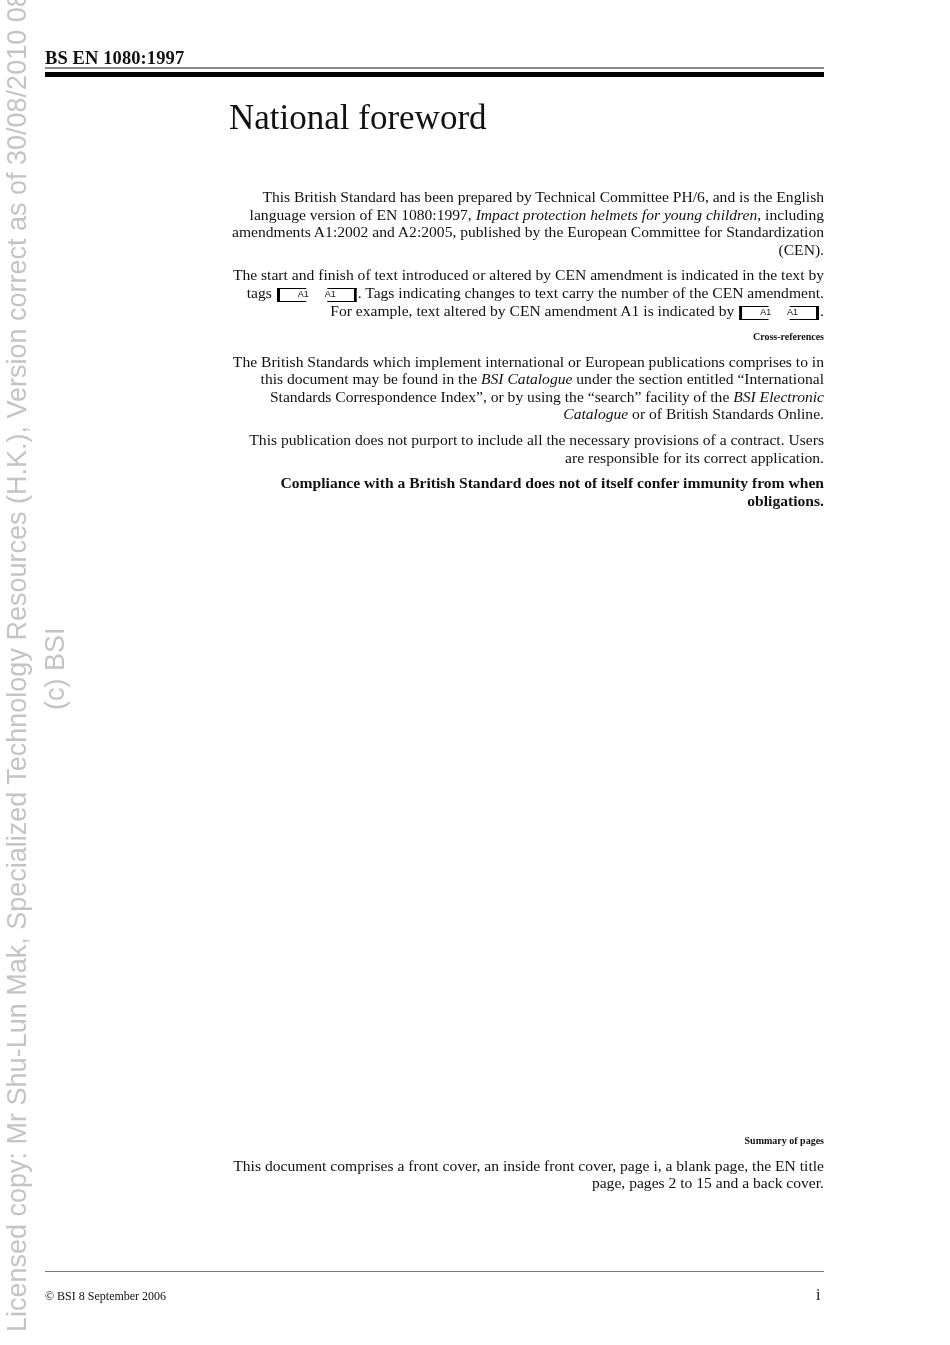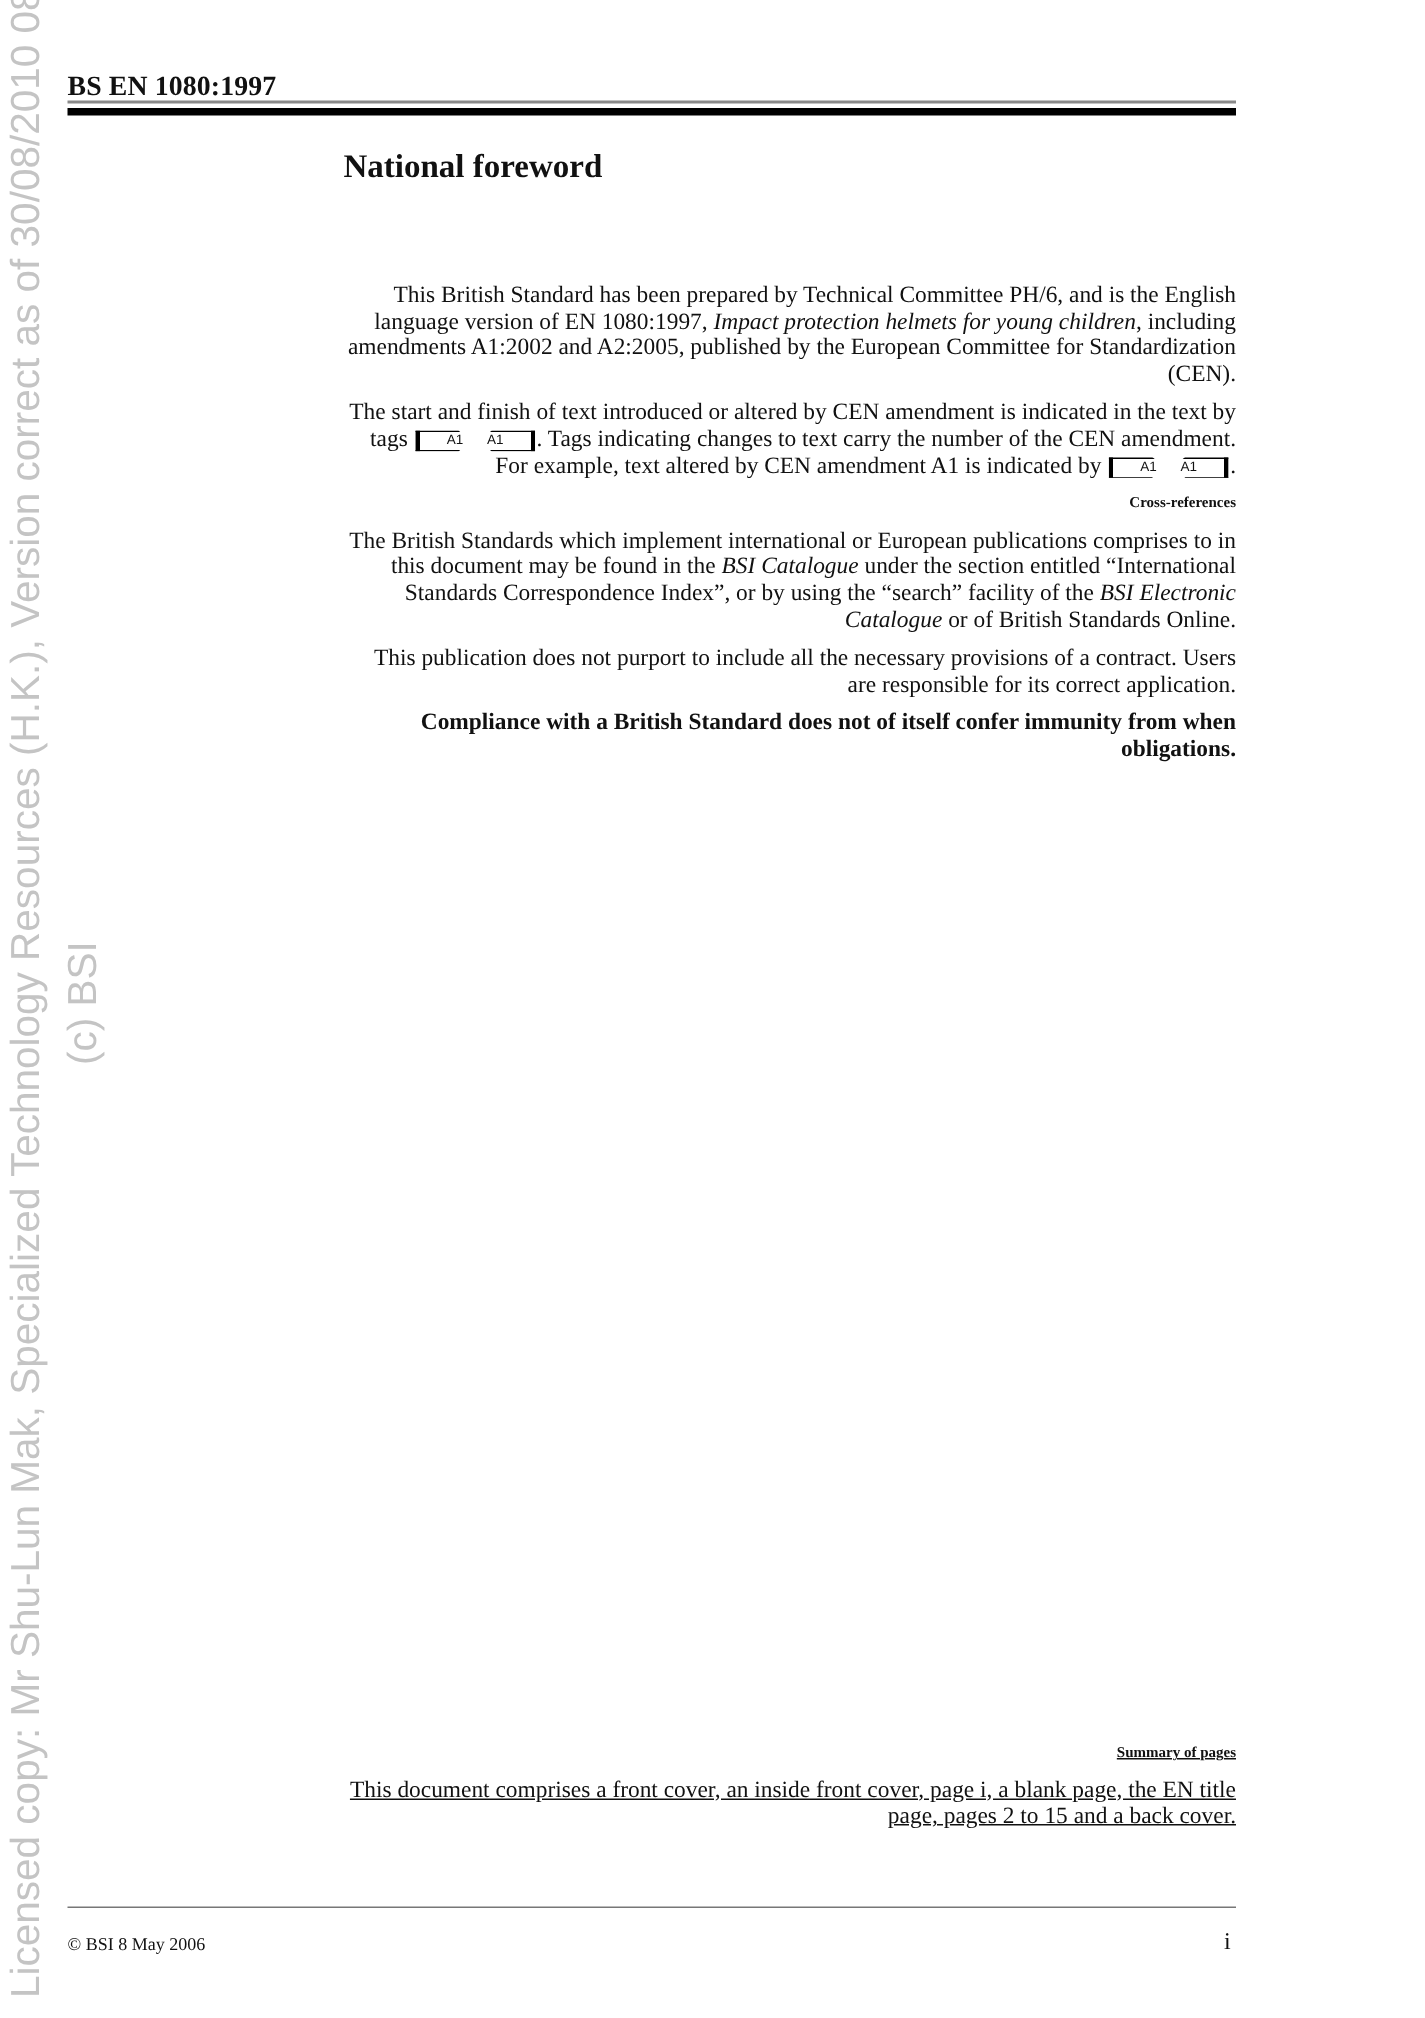--- a/index.html
+++ b/index.html
@@ -24,21 +24,21 @@
     position: absolute; left: 45px; top: 48px;
     font-family: "Liberation Serif", "DejaVu Serif", serif;
     font-weight: bold; font-size: 18.5px; letter-spacing: 0.1px;
   }
   .rule-thin { position: absolute; left: 45px; top: 67px; width: 779px; height: 2px; background: #8a8a8a; }
   .rule-thick { position: absolute; left: 45px; top: 72px; width: 779px; height: 5px; background: #000; }
 
   .doc-title {
     position: absolute; left: 229px; top: 98px;
     font-family: "Liberation Serif", "DejaVu Serif", serif;
-    font-weight: bold; font-size: 22px;
+    font-weight: normal; font-size: 35px;
   }
 
   .body-block {
     position: absolute; left: 229px; width: 595px;
     font-family: "Liberation Serif", "DejaVu Serif", serif;
     font-size: 15.6px; line-height: 17.6px; text-align: right;
   }
   .body-block p { margin: 0 0 8px 0; }
   .body-block h3 { margin: 0 0 7px 0; font-size: 10px; font-weight: bold; line-height: 17.6px; }
   .body-block .bold-p { font-weight: bold; }
@@ -84,20 +84,20 @@
     <span>The start and finish of text introduced or altered by CEN amendment is indicated in the text by tags </span><span class="tag start">A1</span> <span class="tag end">A1</span><span>. Tags indicating changes to text carry the number of the CEN amendment. For example, text altered by CEN amendment A1 is indicated by </span><span class="tag start">A1</span> <span class="tag end">A1</span><span>.</span>
   </p>
   <h3>Cross-references</h3>
   <p>
     <span>The British Standards which implement international or European publications comprises to in this document may be found in the </span><i>BSI Catalogue</i><span> under the section entitled “International Standards Correspondence Index”, or by using the “search” facility of the </span><i>BSI Electronic Catalogue</i><span> or of British Standards Online.</span>
   </p>
   <p>This publication does not purport to include all the necessary provisions of a contract. Users are responsible for its correct application.</p>
   <p class="bold-p">Compliance with a British Standard does not of itself confer immunity from when obligations.</p>
 </div>
 
-<div class="body-block" style="top:1160px;text-decoration:underline;">
+<div class="body-block" style="top:1132px;">
   <h3>Summary of pages</h3>
   <p>This document comprises a front cover, an inside front cover, page i, a blank page, the EN title page, pages 2 to 15 and a back cover.</p>
 </div>
 
 <div class="rule-footer"></div>
-<div class="footer-left">© BSI 8 May 2006</div>
+<div class="footer-left">© BSI 8 September 2006</div>
 <div class="footer-right">i</div>
 
 </body></html>

